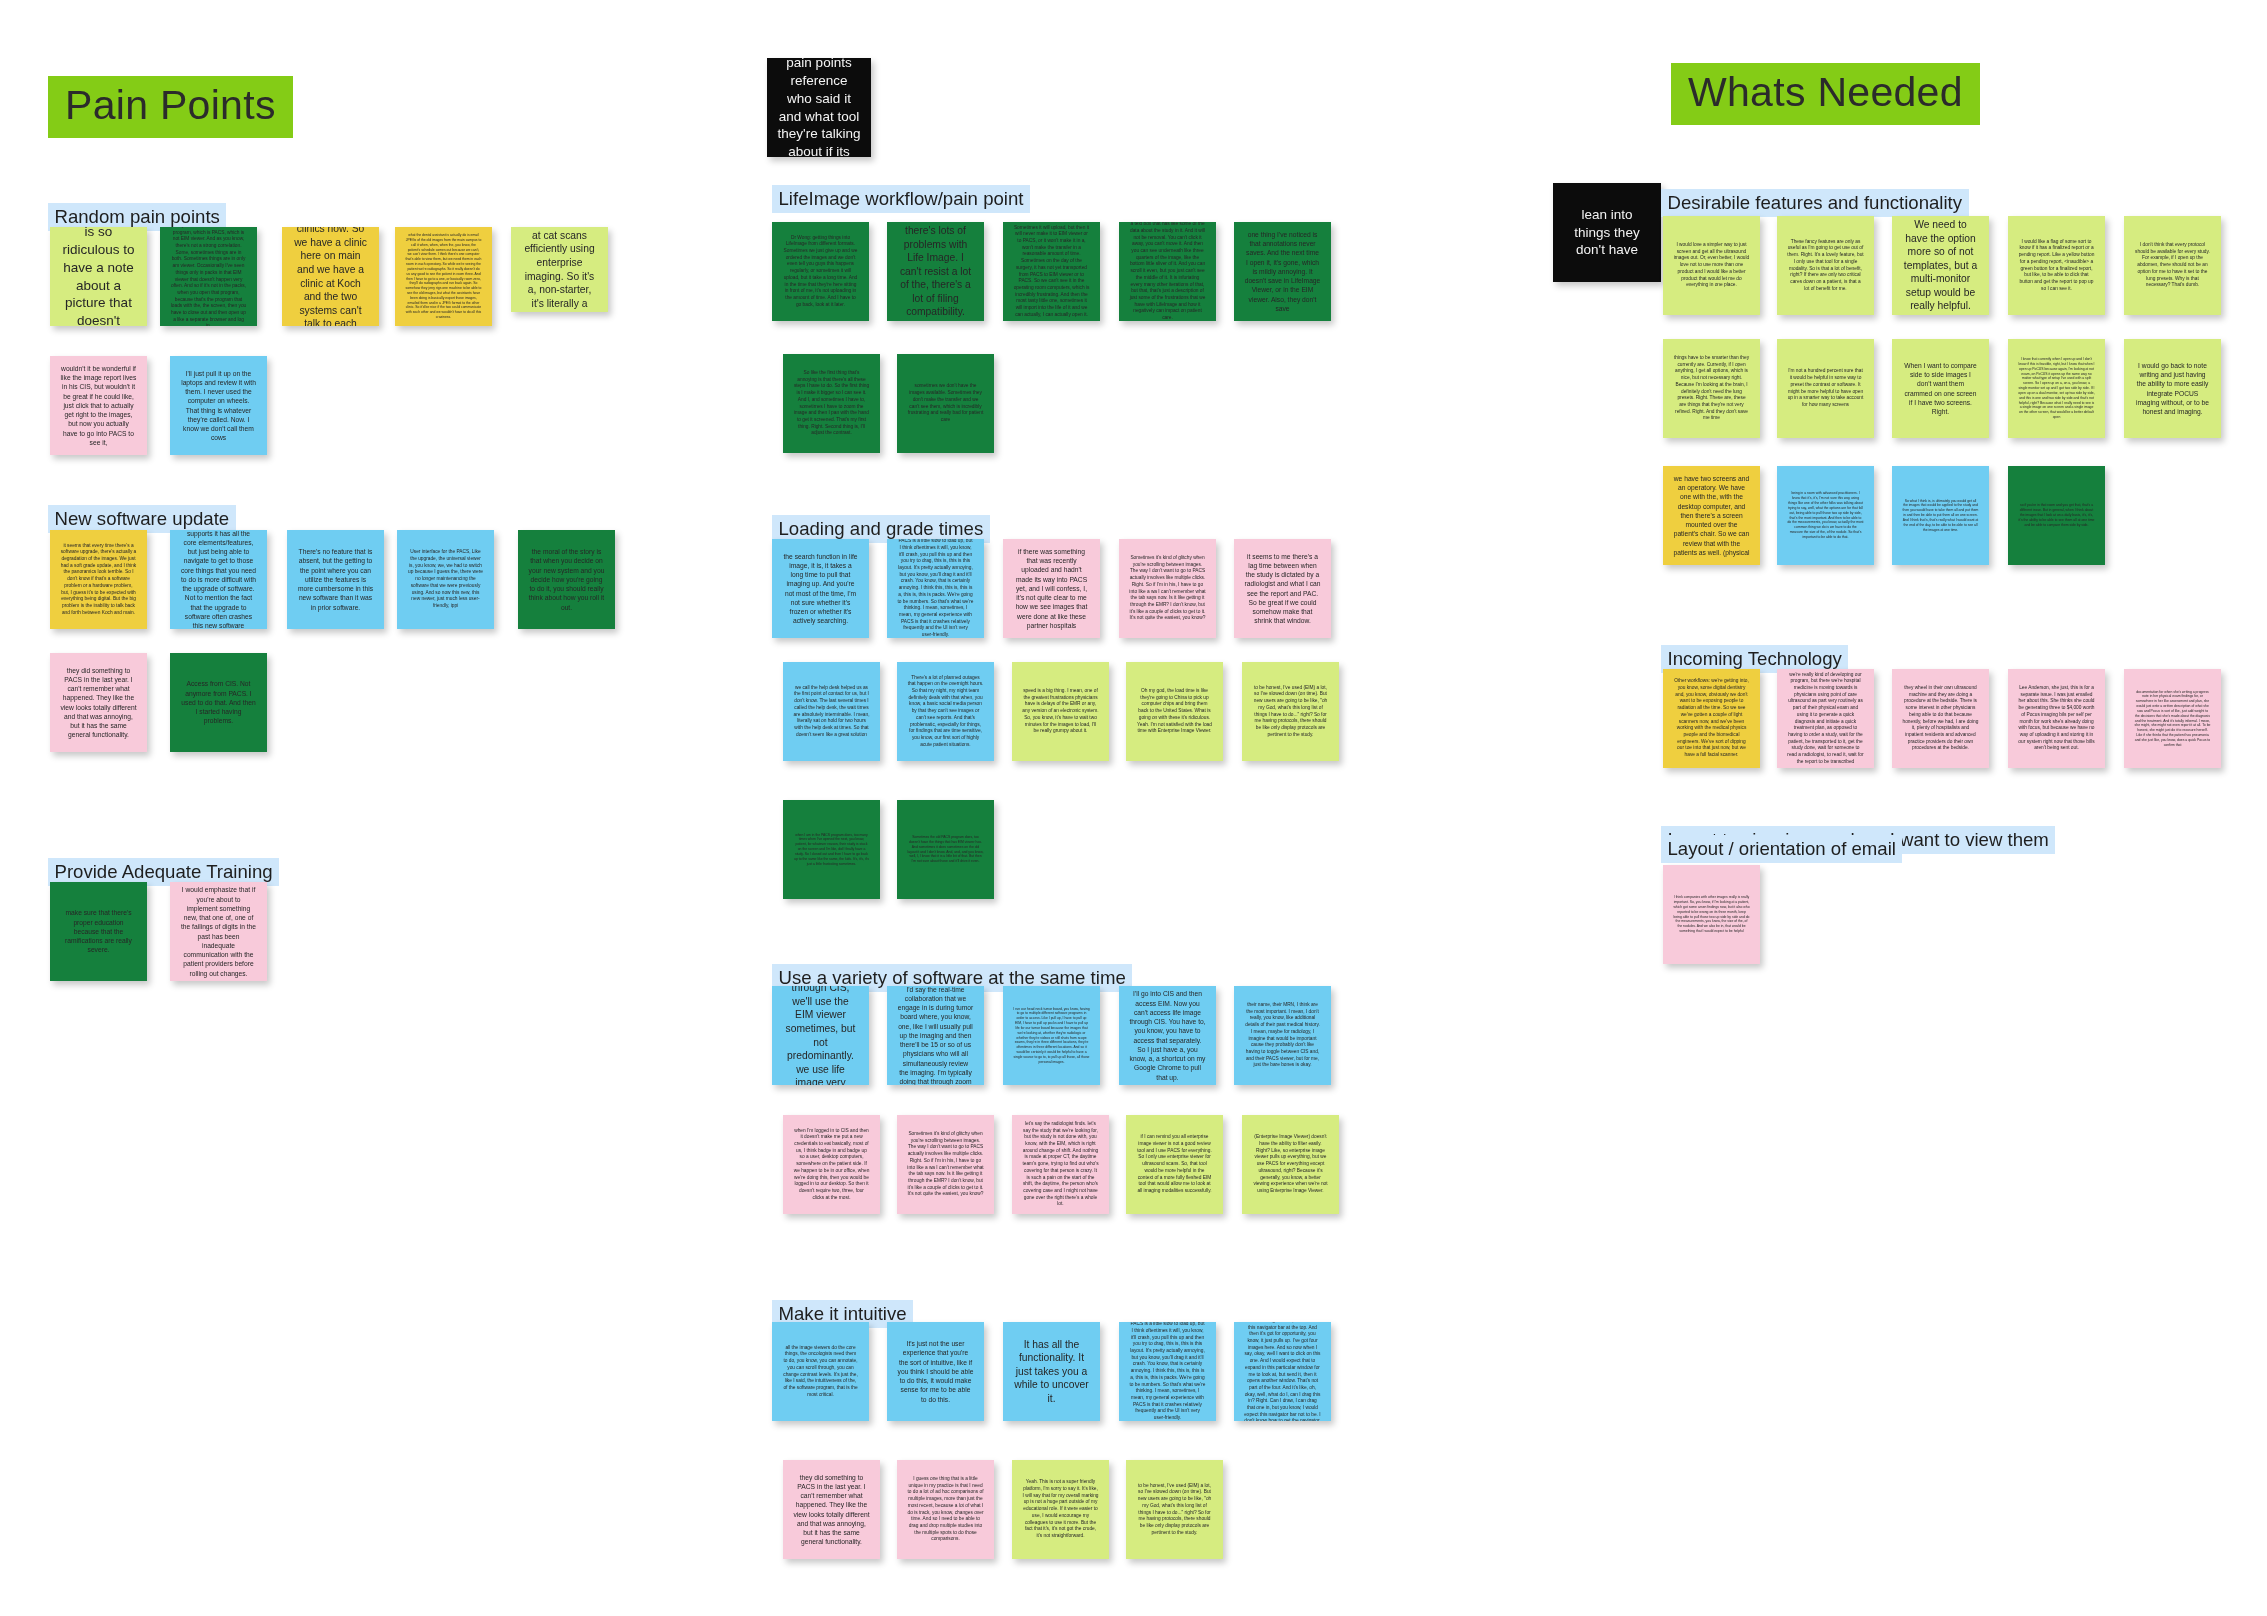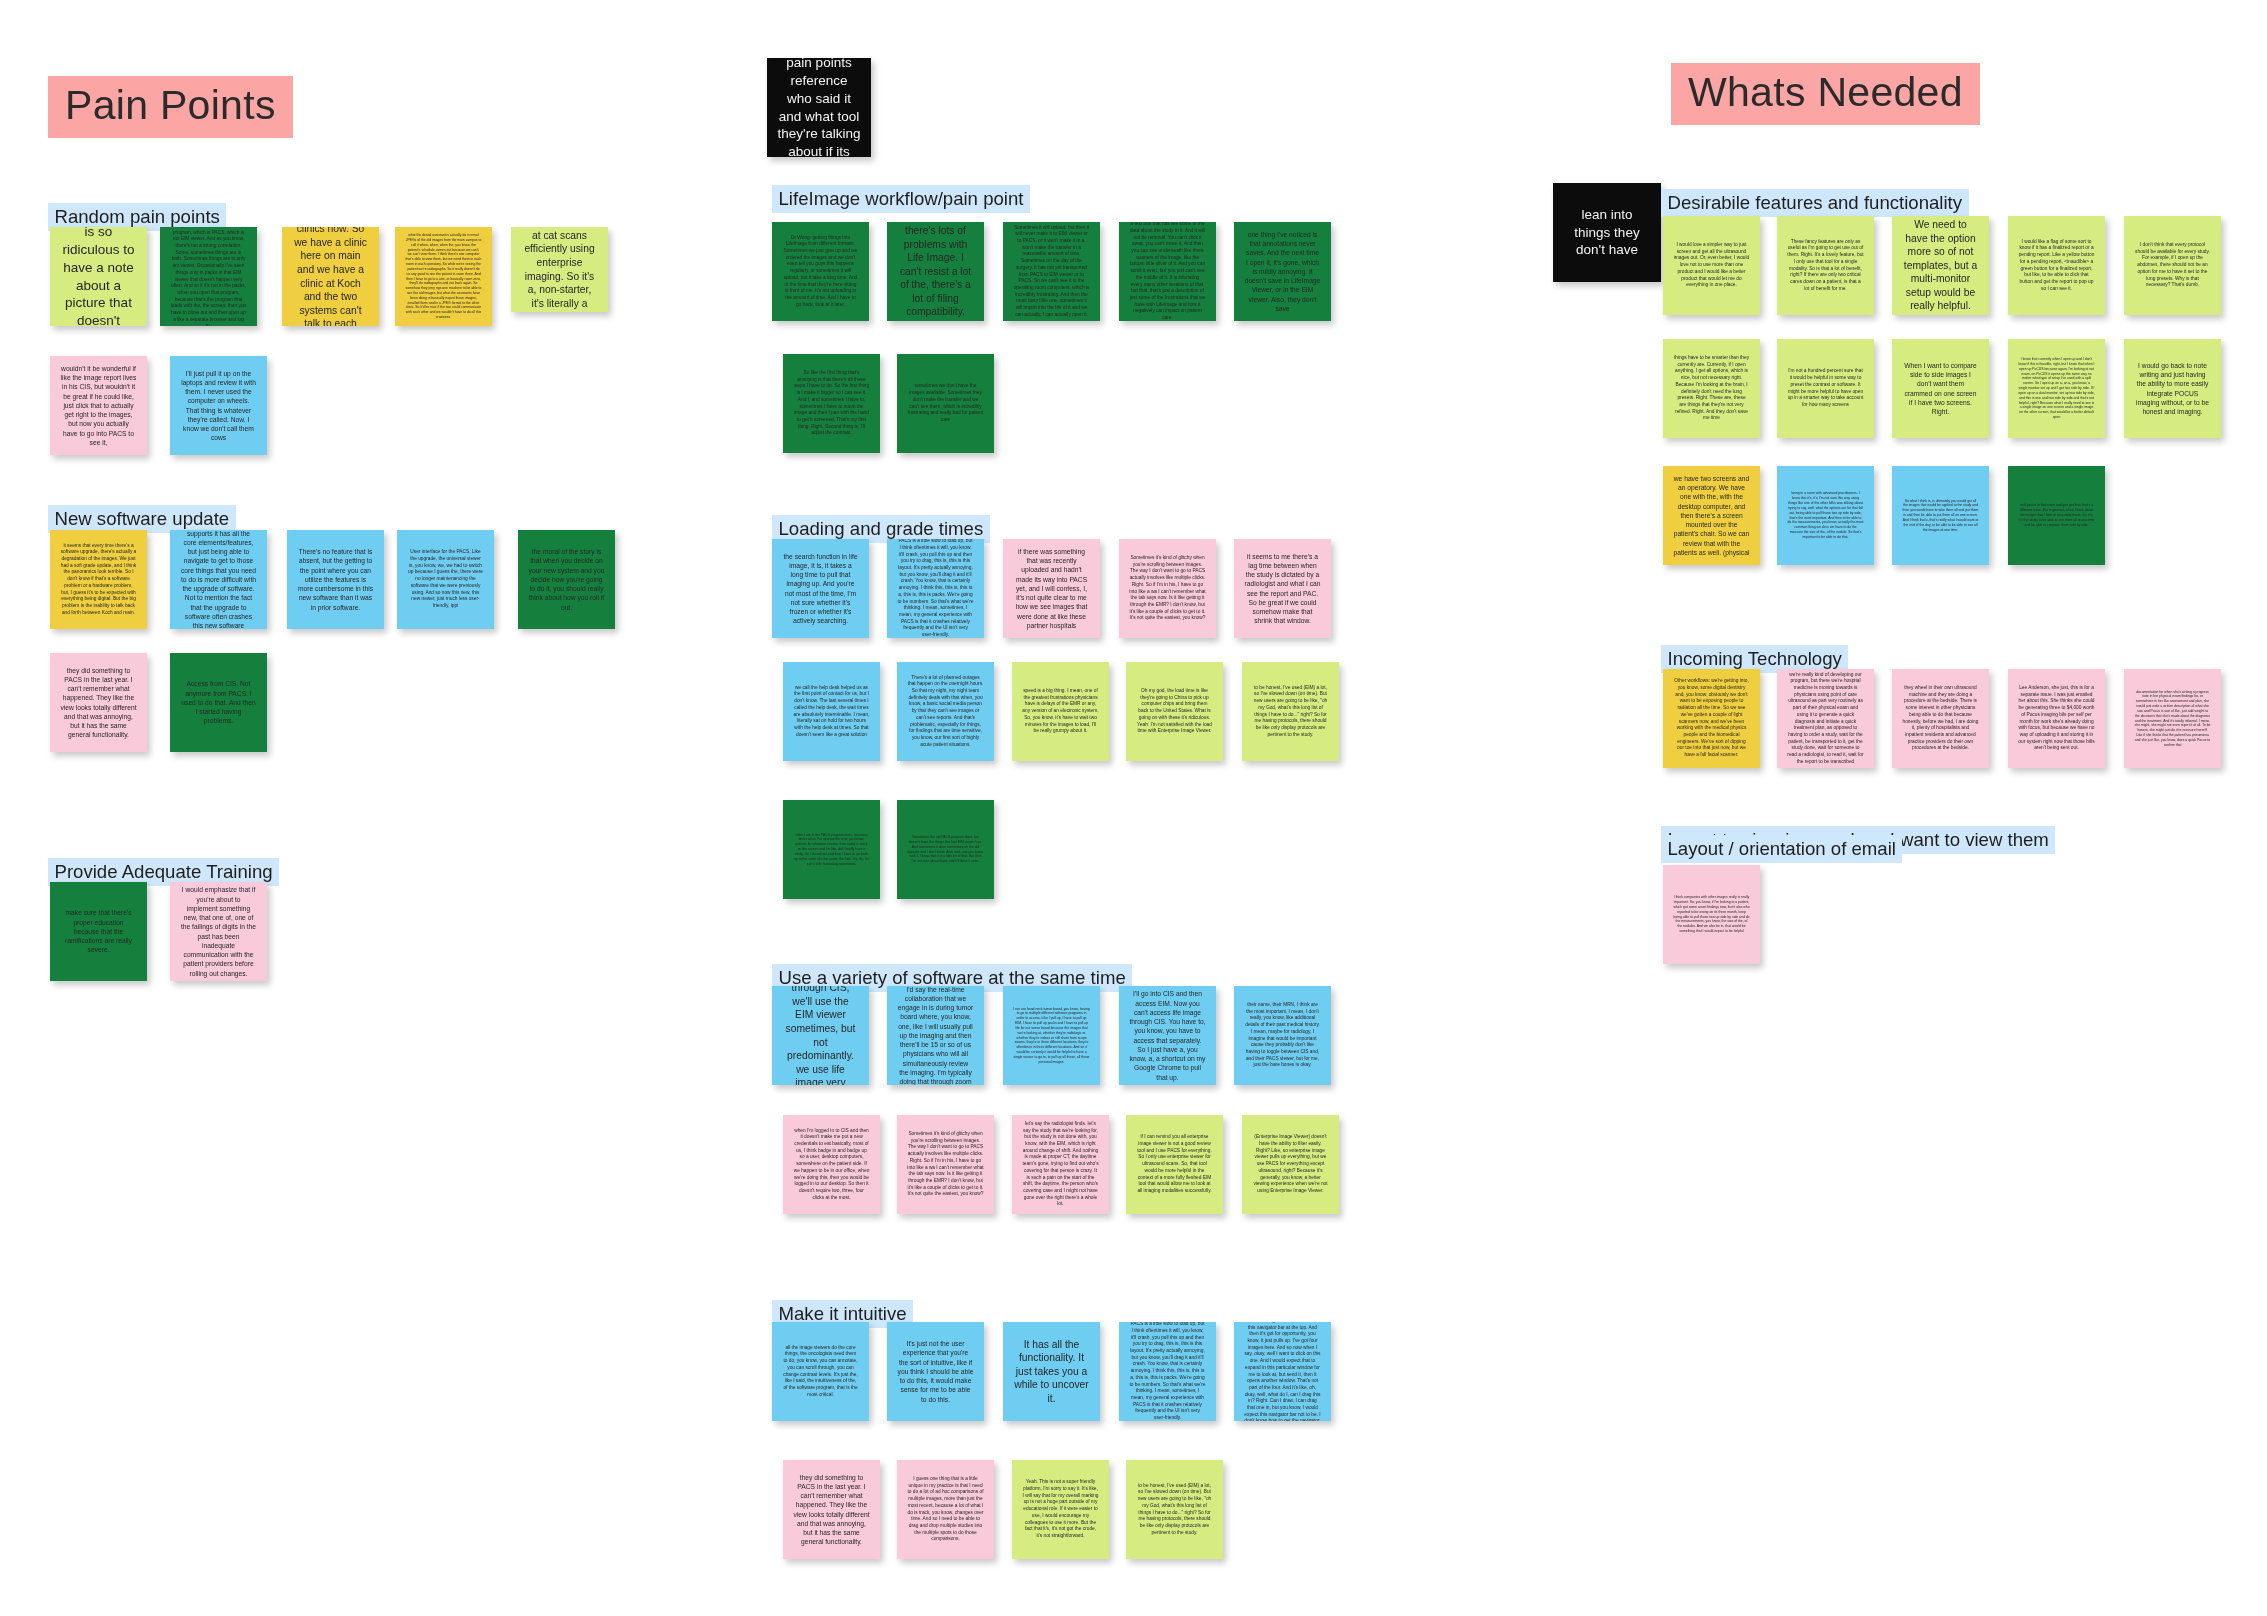--- a/index.html
+++ b/index.html
@@ -13,21 +13,21 @@
     position: relative;
     width: 2267px;
     height: 1616px;
     background: #ffffff;
     overflow: hidden;
   }
 
   
   .board-title {
     position: absolute;
-    background: #fca5a5;
+    background: #84cc16;
     color: #2b2b2b;
     font-size: 41px;
     font-weight: 400;
     letter-spacing: 0.3px;
     padding: 5.6px 17px 9.3px 17px;
     white-space: nowrap;
     line-height: 1.15;
   }
 
   

